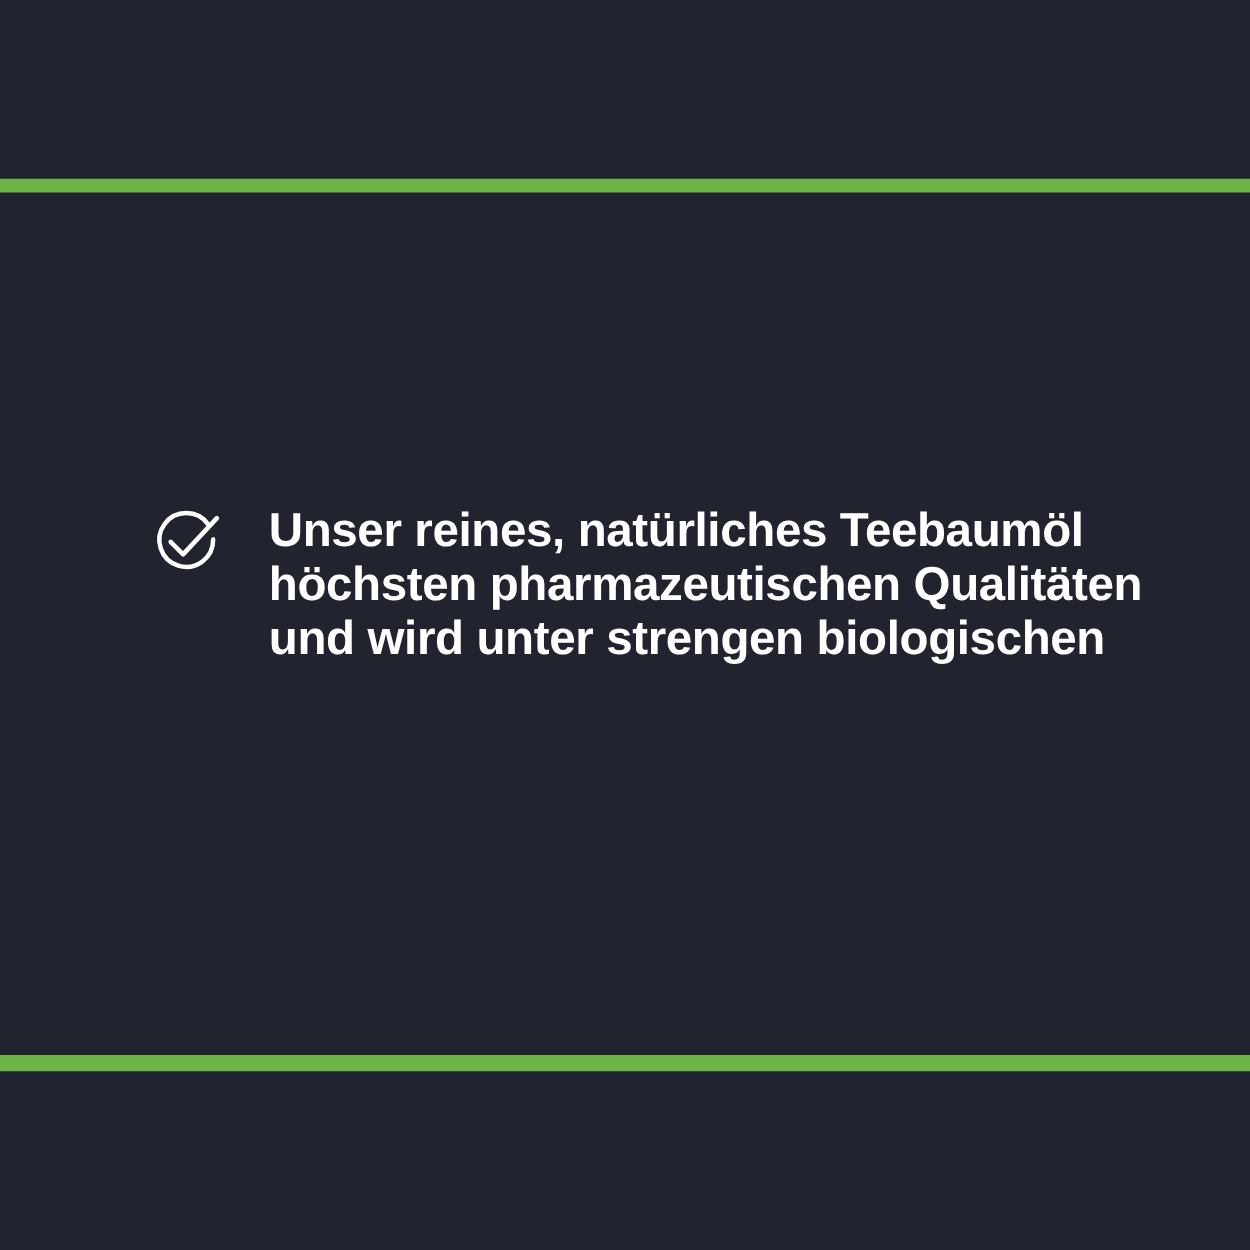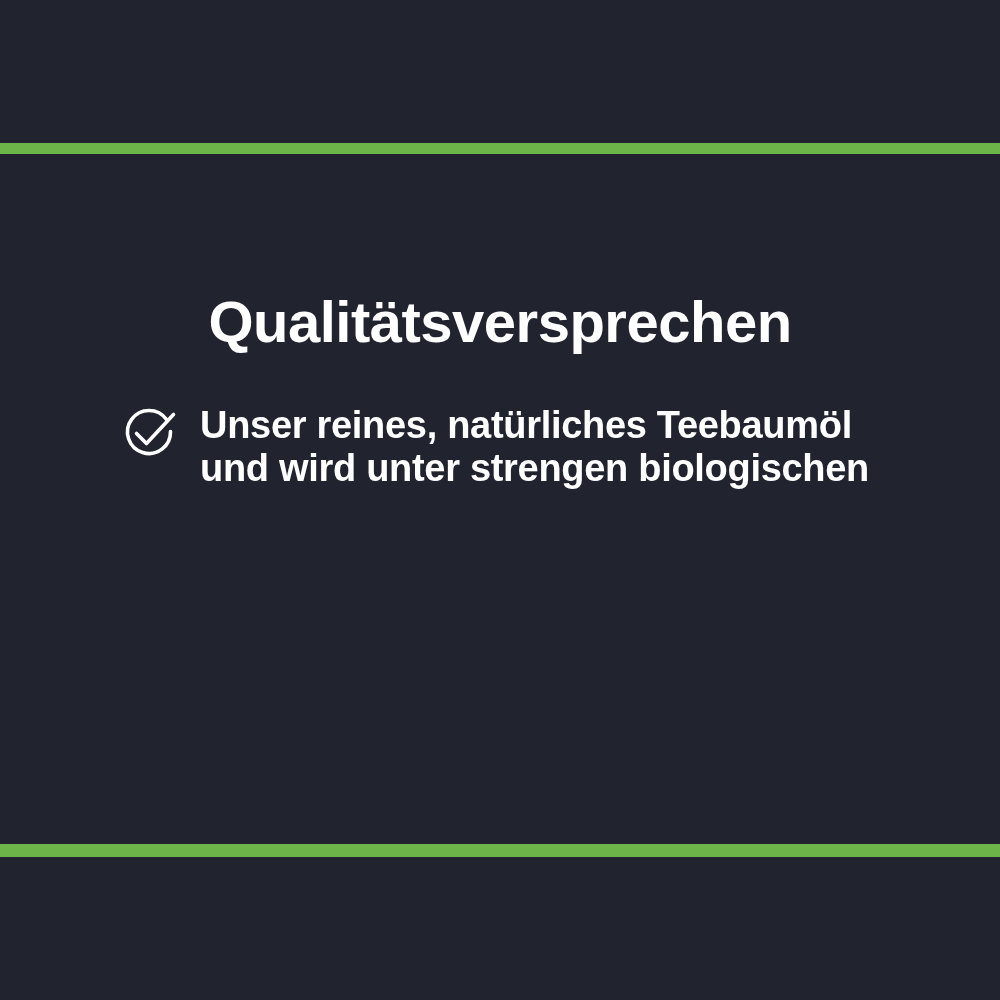--- a/index.html
+++ b/index.html
@@ -66,21 +66,21 @@
     white-space: nowrap;
   }
 
   .claim {
     position: absolute;
     left: 120px;
     top: 248px;
     width: 790px;
     display: flex;
     align-items: flex-start;
-    gap: 22px;
+    gap: 37px;
   }
 
   .check-icon {
     flex: 0 0 auto;
     width: 58px;
     height: 58px;
     margin-top: 2px;
     display: block;
   }
 
@@ -103,31 +103,31 @@
 </style>
 </head>
 <body>
 
 <div id="slide">
 
   <div class="rule rule-top"></div>
 
   <div class="content">
 
-    <div class="heading">Qualitätsversprechen</div>
 
     <div class="claim">
 
       <svg class="check-icon" viewBox="0 0 58 58" aria-hidden="true">
         <path d="M46.5 15.5 A21.5 21.5 0 1 0 50.5 27.5" fill="none" stroke="#ffffff" stroke-width="3.6" stroke-linecap="round"></path>
         <path d="M16.5 29.5 L26.5 39.5 L53.5 10.5" fill="none" stroke="#ffffff" stroke-width="3.6" stroke-linecap="round" stroke-linejoin="round"></path>
       </svg>
 
       <p class="claim-text">
         <span class="tline">Unser reines, natürliches Teebaumöl</span>
+        <span class="tline">höchsten pharmazeutischen Qualitäten</span>
         <span class="tline">und wird unter strengen biologischen</span>
       </p>
 
     </div>
 
   </div>
 
   <div class="rule rule-bottom"></div>
 
 </div>

